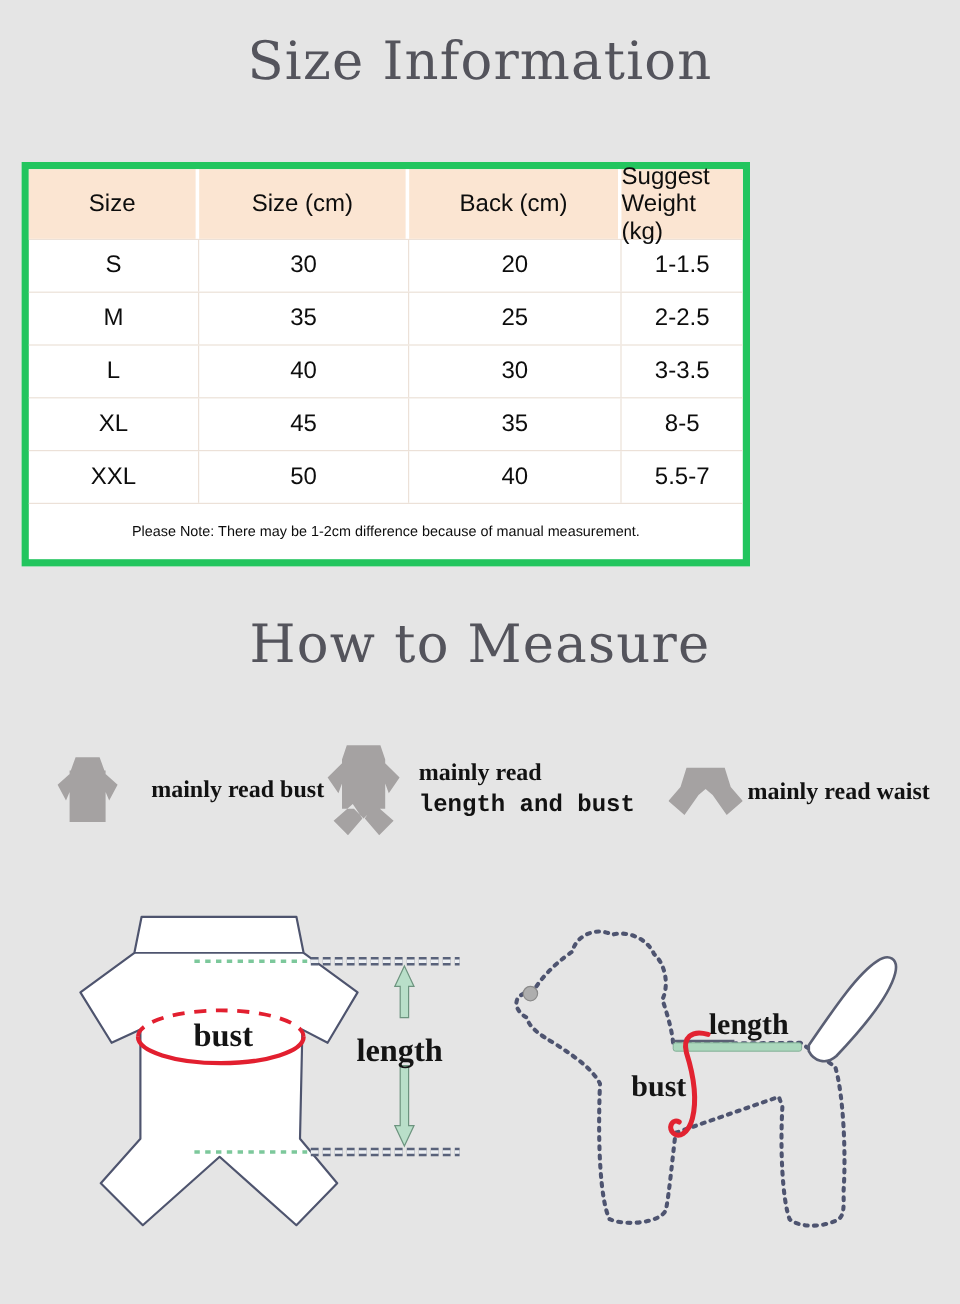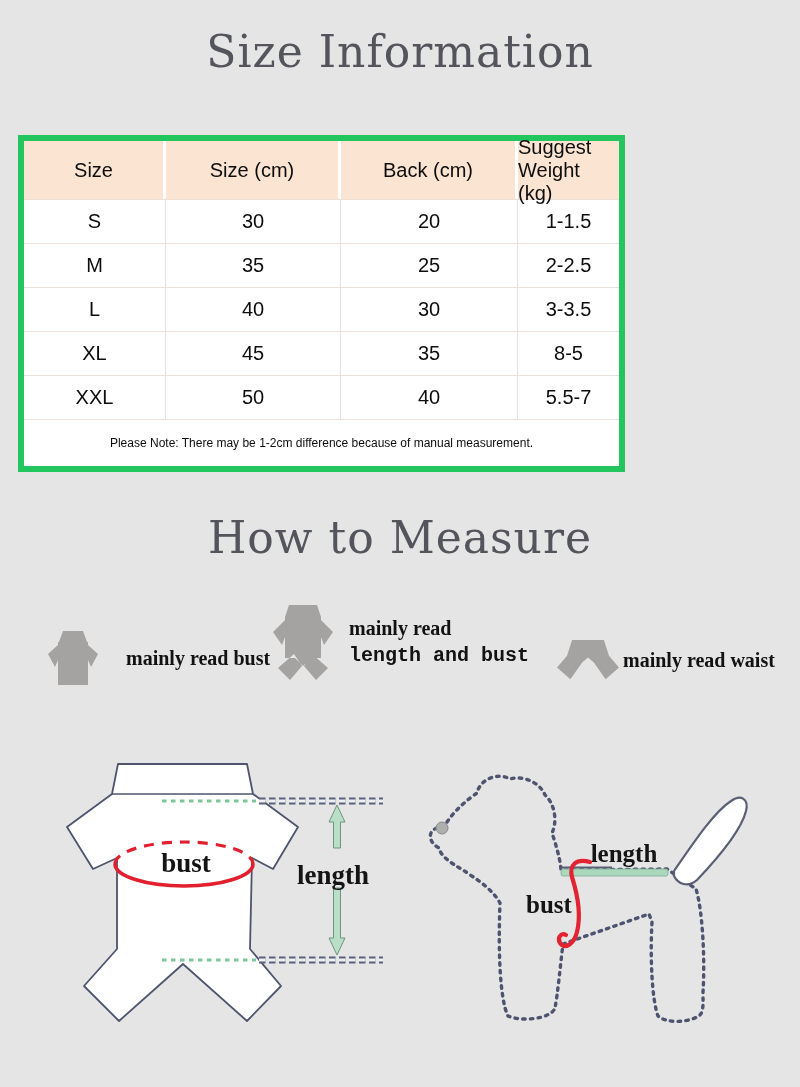--- a/index.html
+++ b/index.html
@@ -87,21 +87,21 @@
   <div id="measure-title" class="serif-title">How to Measure</div>
 
   <div class="measure-item" style="left:47px;top:630px;gap:19px;">
     <svg width="52" height="56" viewBox="0 0 52 56">
       <path class="icon-fill" d="M16 1 H36 L40 12 H12 Z M11 12 H41 V55 H11 Z
         M11 15 L1 24 L8 37 L11 30 Z M41 15 L51 24 L44 37 L41 30 Z"></path>
     </svg>
     <div class="measure-label" style="margin-left:8px;">mainly read bust</div>
   </div>
 
-  <div class="measure-item" style="left:271px;top:604px;">
+  <div class="measure-item" style="left:271px;top:620px;">
     <svg width="64" height="76" viewBox="0 0 64 76">
       <path class="icon-fill" d="M18 1 H46 L50 13 H14 Z
         M14 13 H50 V54 H40 L32 62 L24 54 H14 Z
         M14 16 L2 28 L11 41 L14 33 Z M50 16 L62 28 L53 41 L50 33 Z
         M23 50 L7 64 L19 76 L31 62 Z M41 50 L57 64 L45 76 L33 62 Z"></path>
     </svg>
     <div class="measure-label" style="margin-left:14px;">
       <span style="display:block;">mainly read</span>
       <span style="display:block;font-family:Liberation Mono, monospace;">length and bust</span>
     </div>

